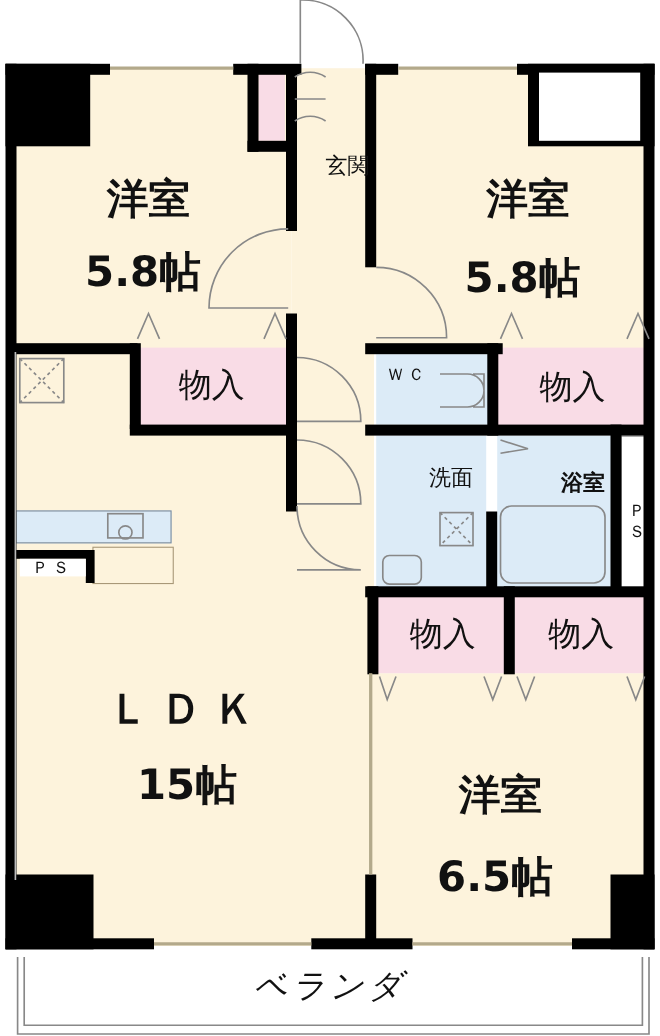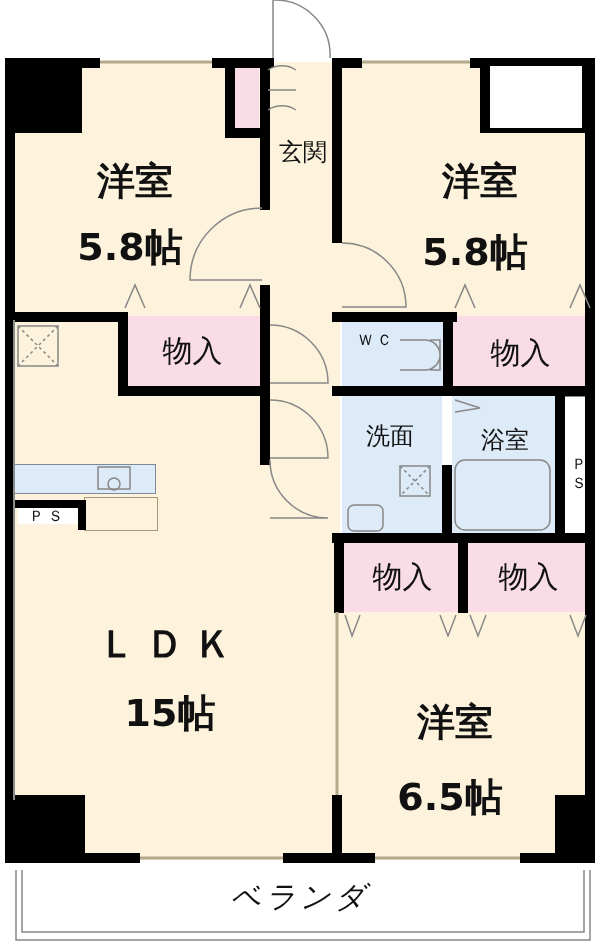--- a/index.html
+++ b/index.html
@@ -5,21 +5,21 @@
   html,body{margin:0;padding:0;background:#fff;}
   body{width:600px;height:942px;position:relative;overflow:hidden;font-family:"DejaVu Sans",sans-serif;}
   .abs{position:absolute;}
   .wall{position:absolute;background:#000;}
   .room{position:absolute;background:#fdf3dc;}
   .closet{position:absolute;background:#f9dce6;}
   .wet{position:absolute;background:#dcebf7;}
   .lbl{position:absolute;color:#111;text-align:center;white-space:nowrap;line-height:1;}
   .big{font-size:38px;font-weight:bold;}
   .mid{font-size:30px;}
-  .sm{font-size:24px;}
+  .sm{font-size:20px;text-align:right;}
   .tiny{font-size:15px;letter-spacing:4px;}
   svg{position:absolute;left:0;top:0;}
 </style>
 </head>
 <body>
 
 <div class="room" style="left:10px;top:62px;width:255px;height:260px;"></div>
 <div class="room" style="left:340px;top:62px;width:250px;height:260px;"></div>
 <div class="room" style="left:265px;top:62px;width:75px;height:460px;"></div>
 <div class="room" style="left:10px;top:320px;width:330px;height:540px;"></div>
@@ -116,18 +116,18 @@
 <div class="lbl big" style="left:100px;top:694px;width:140px;">15帖</div>
 <div class="lbl big" style="left:395px;top:703px;width:120px;">洋室</div>
 <div class="lbl big" style="left:375px;top:778px;width:150px;">6.5帖</div>
 
 <div class="lbl mid" style="left:130px;top:336px;width:125px;">物入</div>
 <div class="lbl mid" style="left:458px;top:338px;width:125px;">物入</div>
 <div class="lbl mid" style="left:340px;top:562px;width:125px;">物入</div>
 <div class="lbl mid" style="left:466px;top:562px;width:125px;">物入</div>
 
 <div class="lbl sm" style="left:270px;top:140px;width:66px;">玄関</div>
-<div class="lbl tiny" style="left:346px;top:333px;width:50px;text-align:right;">ＷＣ</div>
+<div class="lbl tiny" style="left:346px;top:333px;width:50px;text-align:center;">ＷＣ</div>
 <div class="lbl sm" style="left:350px;top:424px;width:80px;">洗面</div>
-<div class="lbl sm" style="left:460px;top:428px;width:90px;">浴室</div>
+<div class="lbl sm" style="left:460px;top:428px;width:90px;font-weight:bold;">浴室</div>
 <div class="lbl tiny" style="left:566px;top:448px;width:20px;writing-mode:vertical-rl;letter-spacing:4px;">ＰＳ</div>
 <div class="lbl tiny" style="left:20px;top:509px;width:56px;">ＰＳ</div>
 <div class="lbl mid" style="left:180px;top:882px;width:240px;letter-spacing:4px;font-style:italic;">ベランダ</div>
 
 </body></html>

